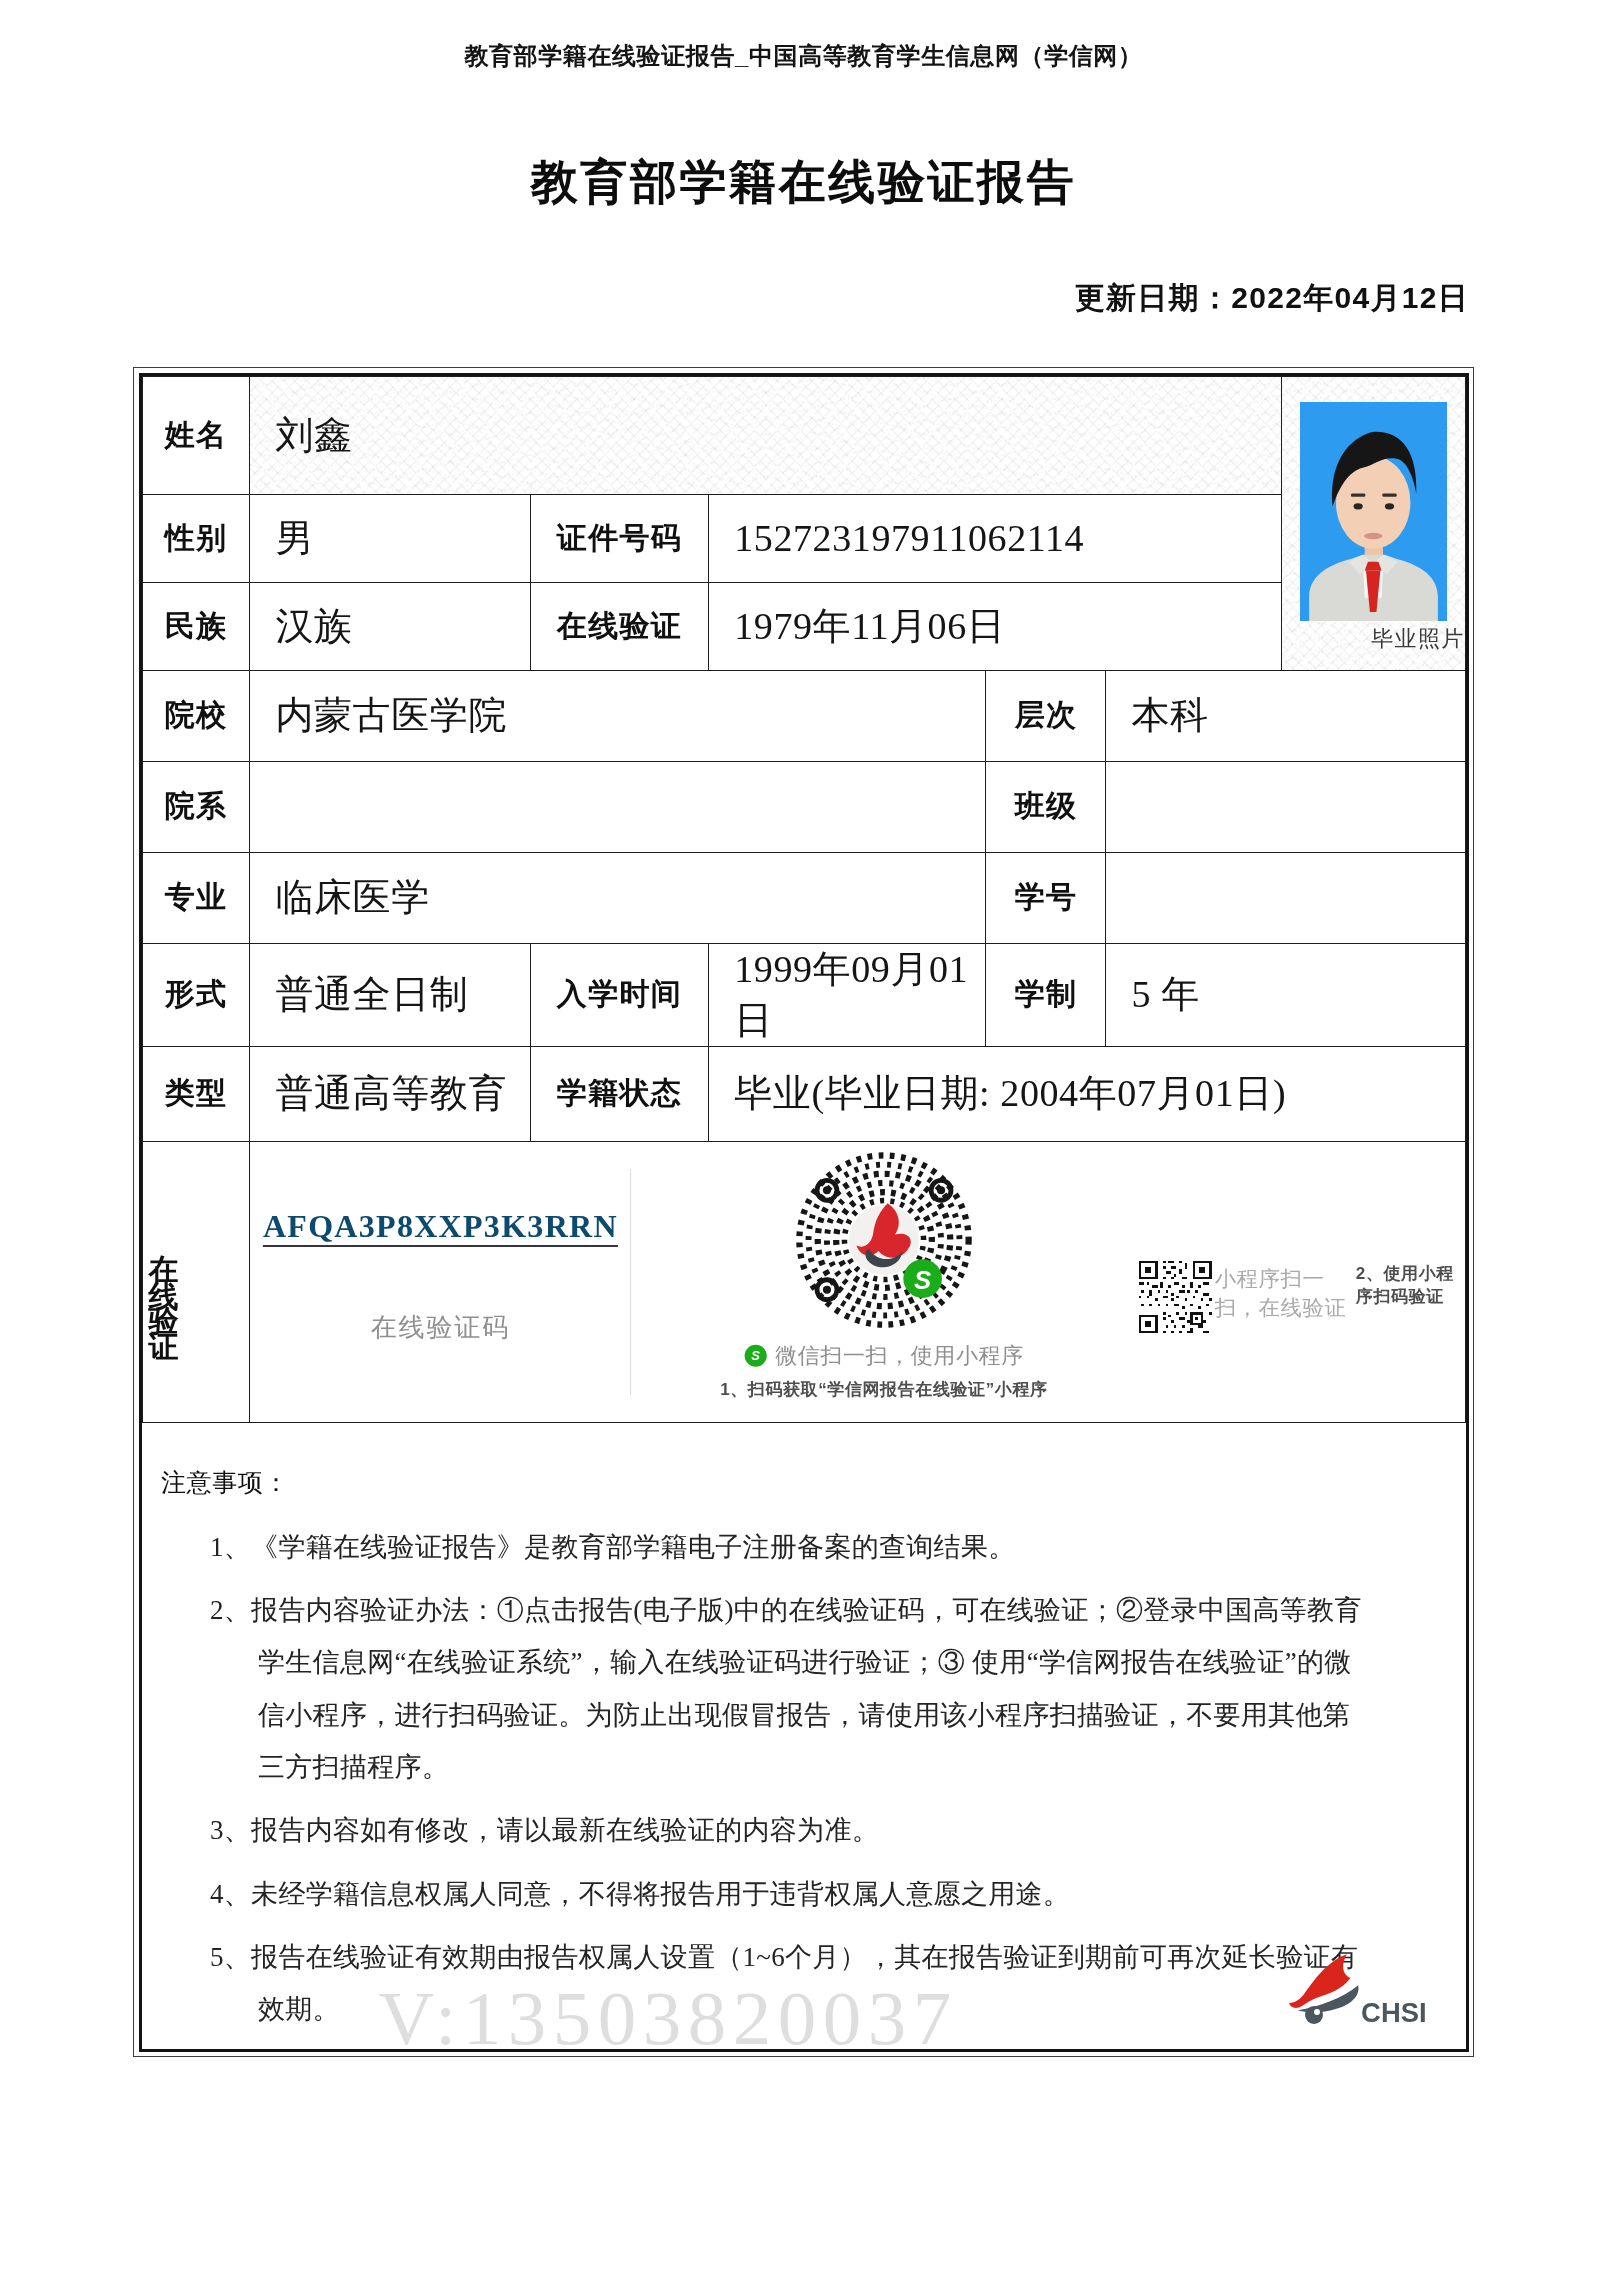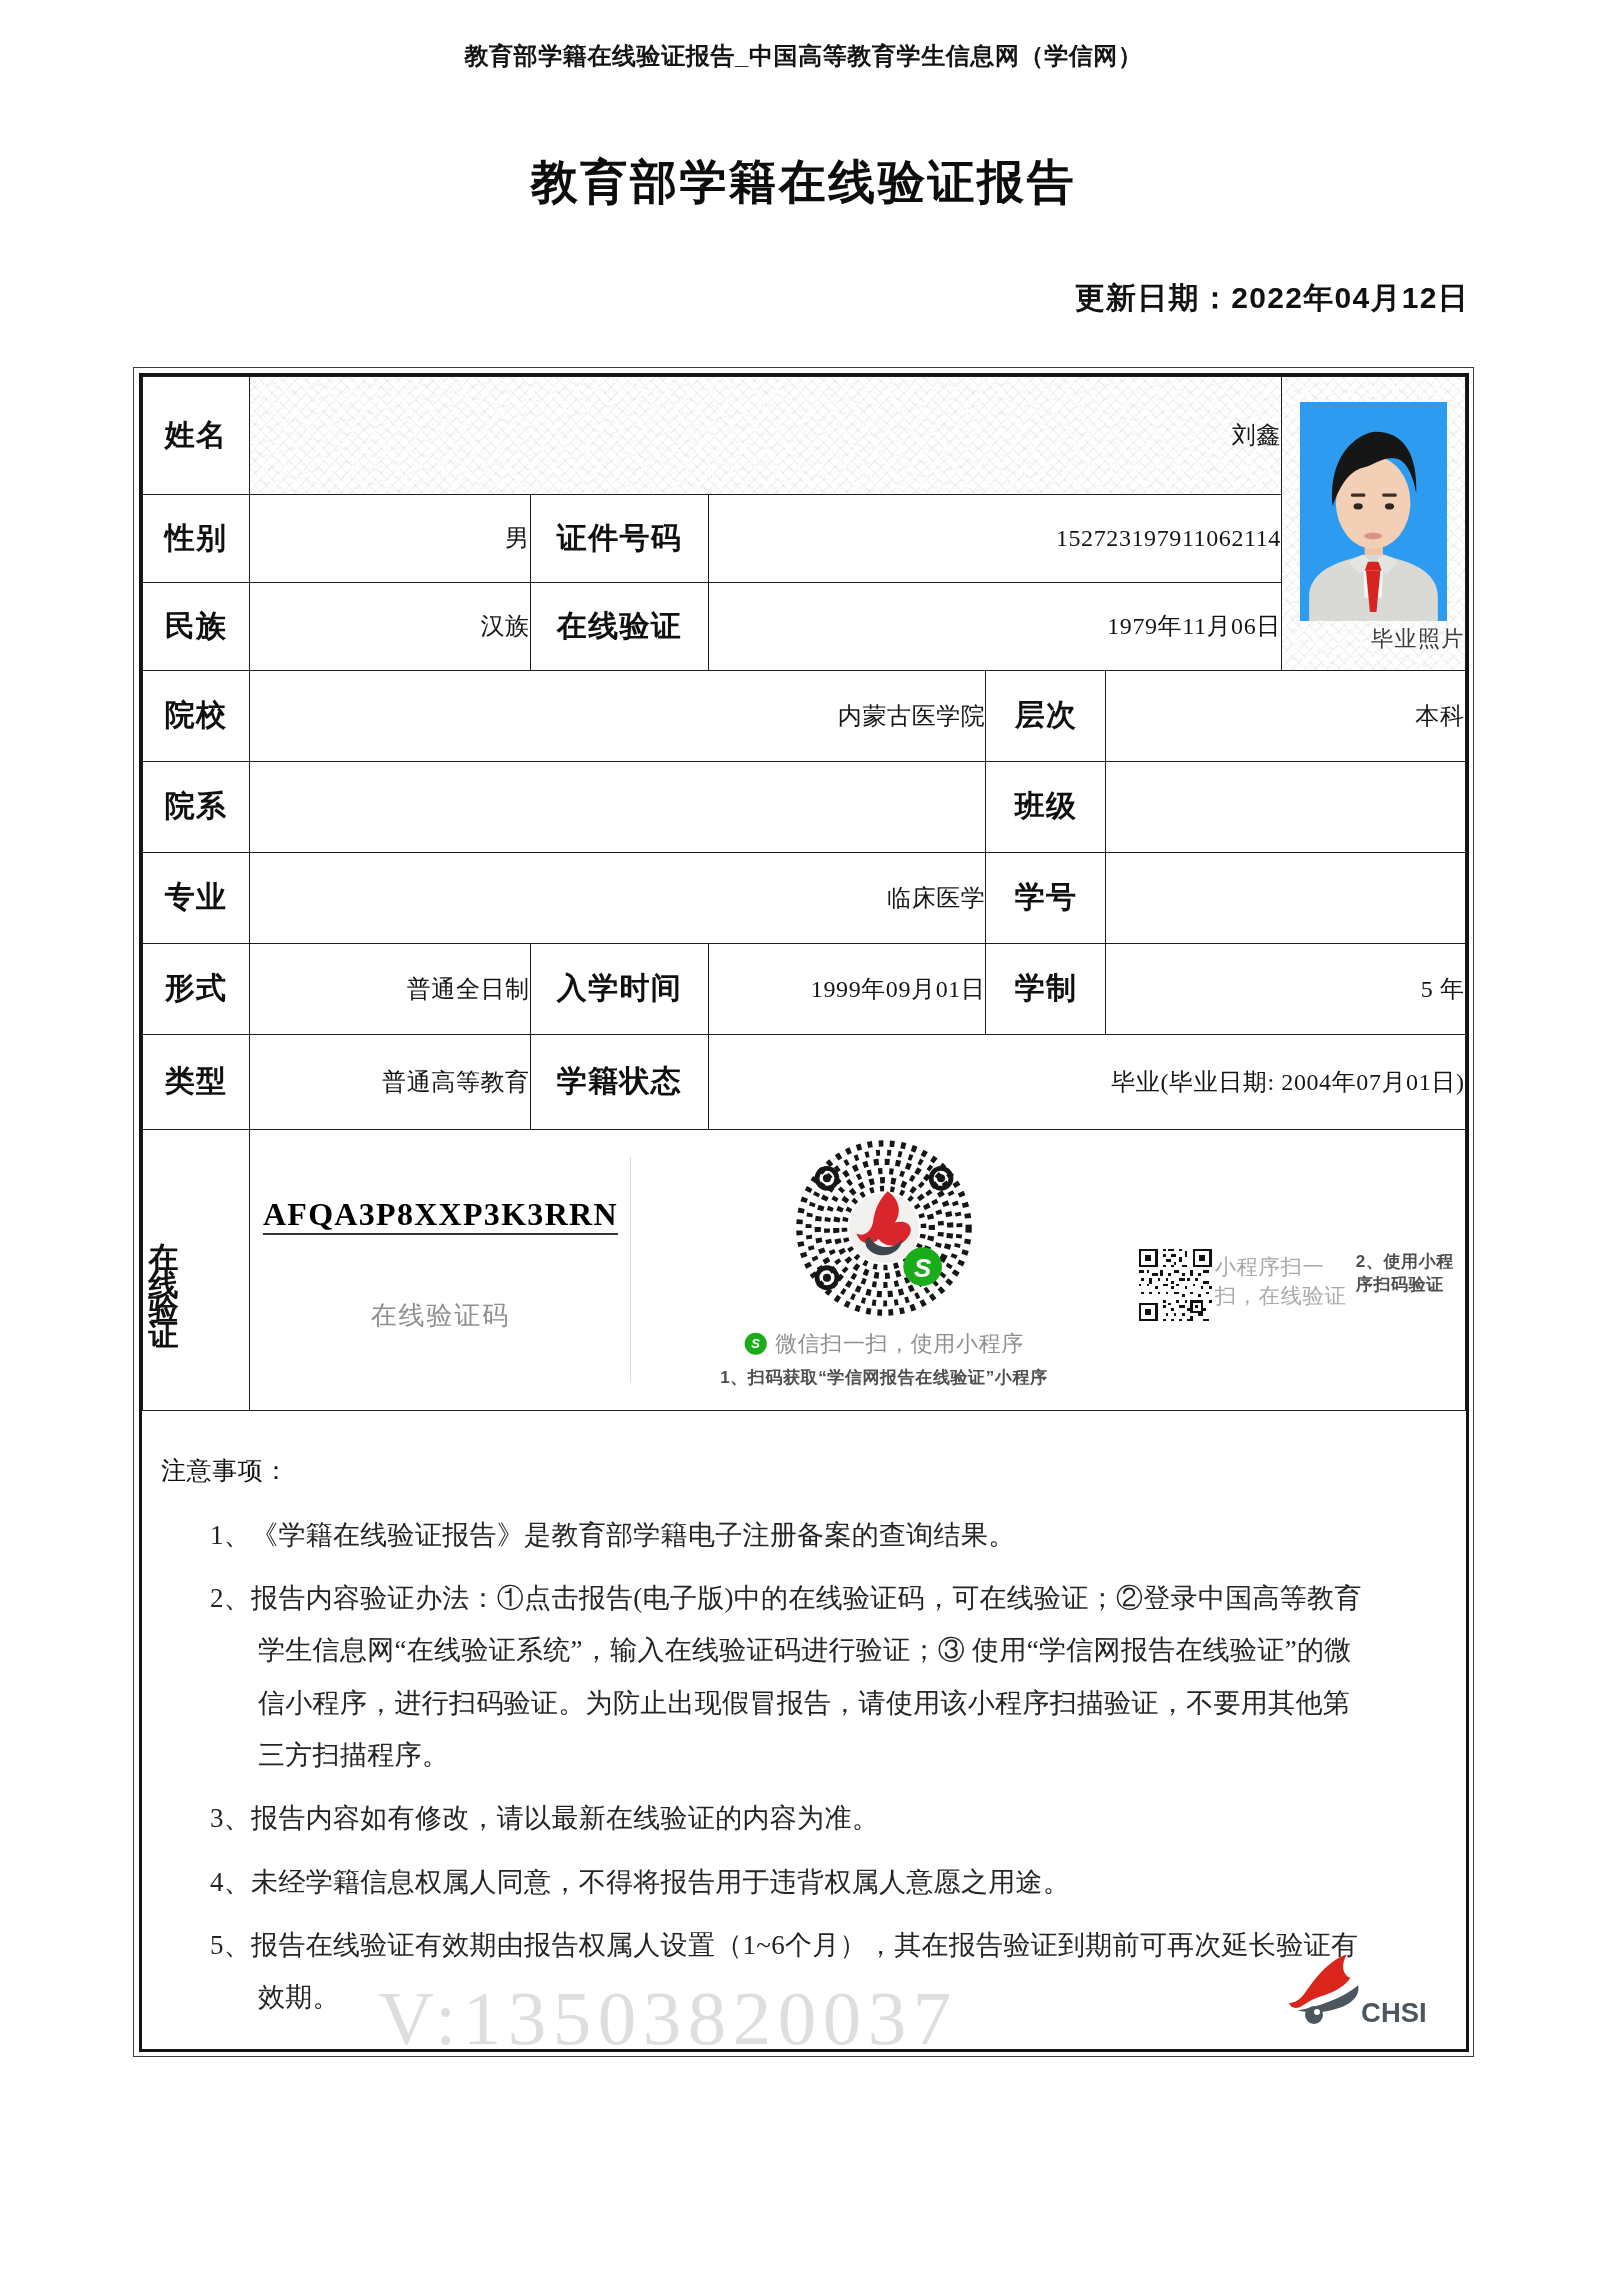--- a/index.html
+++ b/index.html
@@ -18,42 +18,42 @@
   .frame-inner { position:relative; width:100%; height:100%; border:3.2px solid #131313; }
 
   table.report { width:100%; border-collapse:collapse; table-layout:fixed; }
   table.report td { border:1.9px solid #1d1d1d; vertical-align:middle; overflow:hidden; }
   tr.r1 td { height:118px; } tr.r2 td { height:88px; } tr.r3 td { height:88px; }
   tr.r4 td { height:91px; } tr.r5 td { height:91px; } tr.r6 td { height:91px; }
   tr.r7 td { height:91px; } tr.r8 td { height:95px; } tr.r9 td { height:280px; }
 
   td.lbl { text-align:center; font-size:30px; font-weight:700; color:#101010;
     font-family:"Liberation Sans","DejaVu Sans",sans-serif; letter-spacing:1.3px; }
-  td.val { font-size:24px; color:#151515; padding-left:25px;
-    font-family:"Liberation Serif","DejaVu Serif",serif; letter-spacing:0.6px;text-align:right; }
+  td.val { font-size:38px; color:#151515; padding-left:25px;
+    font-family:"Liberation Serif","DejaVu Serif",serif; letter-spacing:0.6px; }
 
   .mesh { background-image:
       repeating-linear-gradient(47deg,  rgba(110,110,110,0.16) 0 0.6px, transparent 0.6px 8.4px),
       repeating-linear-gradient(-47deg, rgba(110,110,110,0.16) 0 0.6px, transparent 0.6px 8.4px),
       repeating-linear-gradient(15deg,  rgba(120,120,120,0.10) 0 0.6px, transparent 0.6px 13.6px),
       repeating-linear-gradient(-15deg, rgba(120,120,120,0.10) 0 0.6px, transparent 0.6px 13.6px); }
 
   td.photo-cell { padding:0; text-align:right; vertical-align:top; }
   .photo-frame { width:147px; height:219px; margin:10.4px auto 2.6px auto; }
   .photo-frame svg { display:block; width:100%; height:100%; }
   .photo-caption { font-size:22px; color:#3a3a3a; letter-spacing:1.3px; }
 
   .v-wrap { display:flex; height:280px; align-items:stretch; }
   td.v-label-cell { padding:0; }
   .v-label { display:flex; justify-content:center; align-items:center; height:100%;
     writing-mode:vertical-rl; text-orientation:upright; letter-spacing:0.85em;
     font-size:30px; font-weight:700; color:#101010; }
   .v-code { width:380px; display:flex; flex-direction:column; align-items:center; }
   .code-link { margin-top:66px; font-family:"Liberation Serif","DejaVu Serif",serif;
-    font-weight:700; font-size:32px; letter-spacing:1.3px; color:#000000;
+    font-weight:700; font-size:32px; letter-spacing:1.3px; color:#0c4a6e;
     text-decoration:underline; text-decoration-color:#34343c; text-decoration-thickness:1.9px; text-underline-offset:7.8px; cursor:pointer; }
   .code-caption { margin-top:65px; font-size:26px; color:#8f8f8f; letter-spacing:1.9px; }
   .v-divider { align-self:center; height:226px; border-left:1.3px solid #d9d9d9; }
   .v-wechat { width:505px; display:flex; flex-direction:column; align-items:center; }
   .qr-wechat { width:184px; height:184px; margin-top:6.5px; }
   .scan-caption-row { margin-top:9px; display:flex; align-items:center; gap:7.8px; }
   .scan-caption { font-size:22px; color:#8f8f8f; letter-spacing:0.6px; }
   .scan-step { margin-top:6.5px; font-size:17px; font-weight:600; color:#4e4e4e; letter-spacing:0.6px; }
   .v-mini { flex:1; display:flex; flex-direction:row; align-items:center; }
   .qr-mini { width:134px; height:134px; margin-top:30px; }

